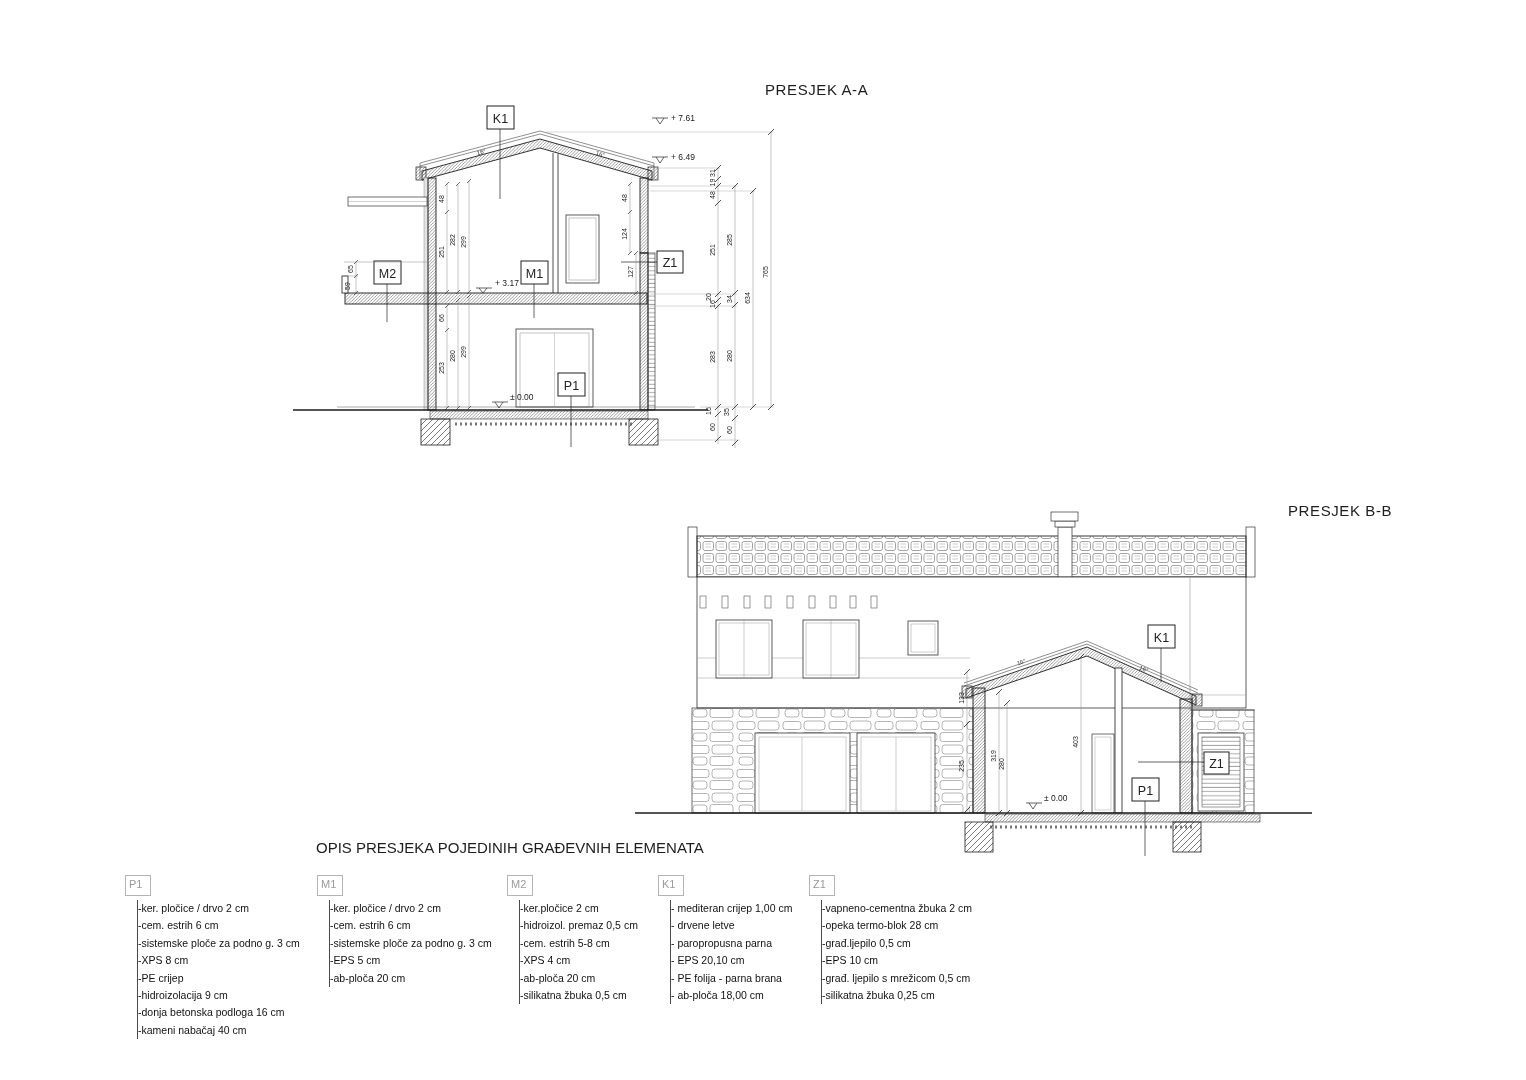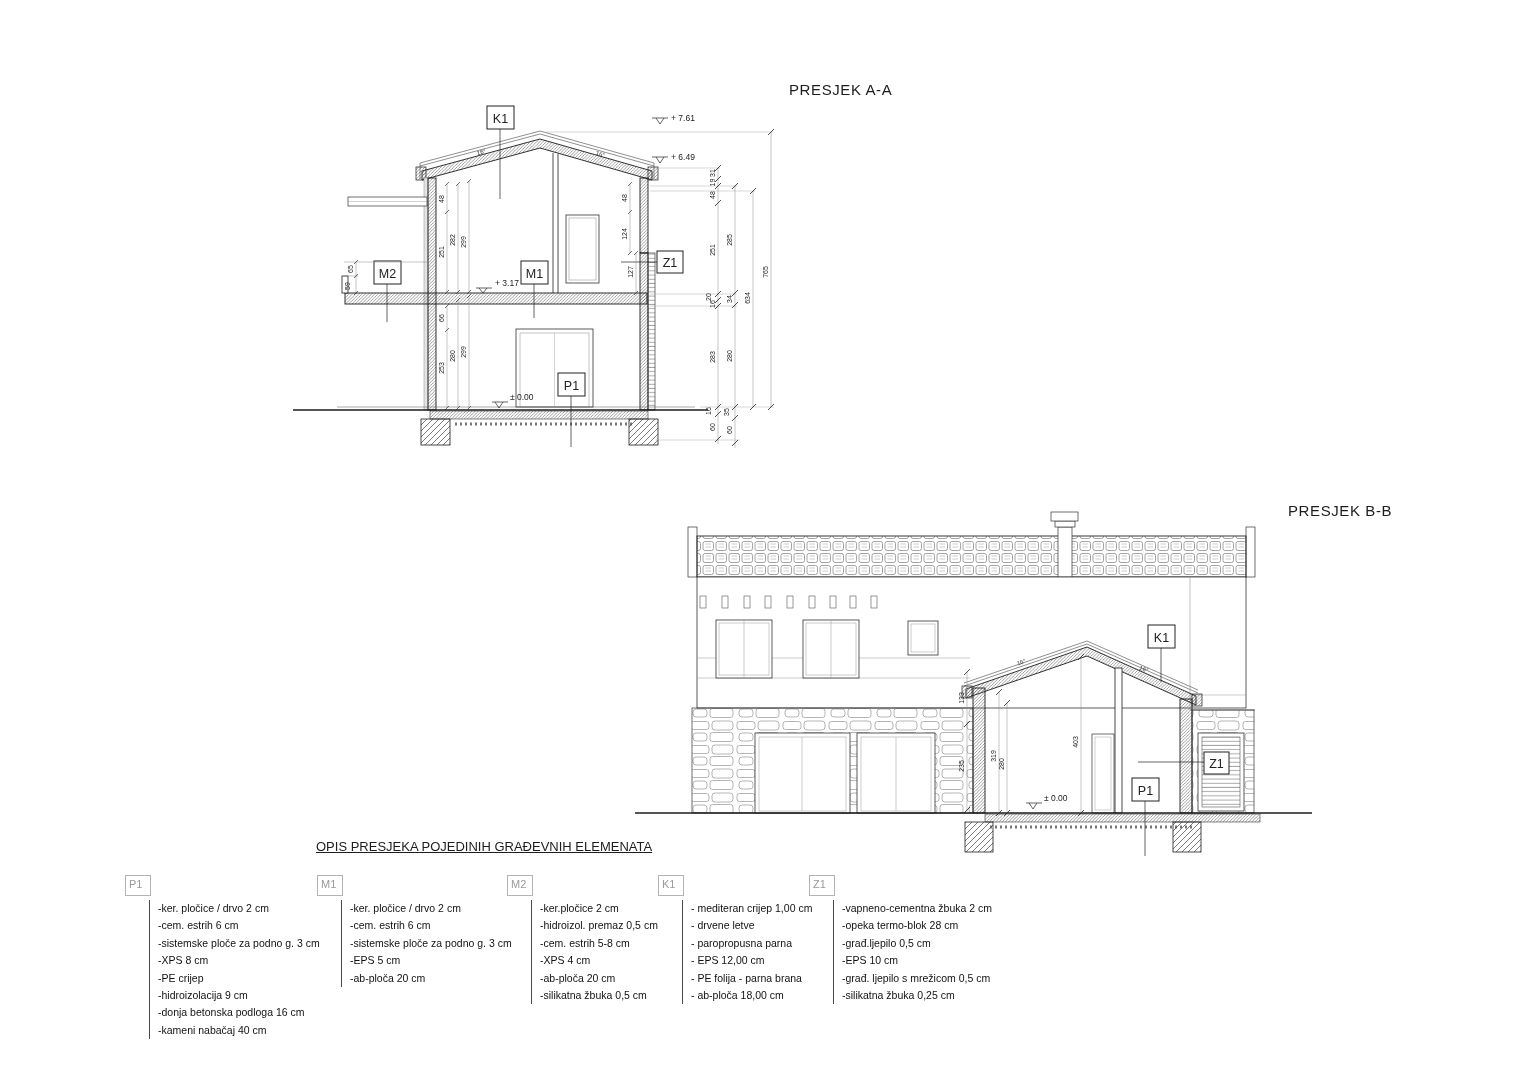--- a/index.html
+++ b/index.html
@@ -1,37 +1,37 @@
 <!DOCTYPE html>
 <html><head>
 <meta charset="utf-8">
 <style>
   html,body{margin:0;padding:0;background:#ffffff;}
   .page{position:relative;width:1526px;height:1080px;background:#fff;overflow:hidden;
         font-family:"Liberation Sans", sans-serif;}
   .sec-title{position:absolute;font-size:15px;color:#1d1d1d;letter-spacing:.6px;white-space:nowrap;}
-  .legend-title{position:absolute;font-size:13px;color:#1d1d1d;white-space:nowrap;text-decoration:underline;}
+  .legend-title{position:absolute;font-size:15px;color:#1d1d1d;white-space:nowrap;}
   svg text{font-family:"Liberation Sans", sans-serif;}
   .dim{font-size:7px;fill:#222;}
   .dimS{font-size:6px;fill:#333;}
   .elev{font-size:8.5px;fill:#222;}
   .lbl{font-size:12.5px;fill:#222;}
   .lcol{position:absolute;top:875px;}
   .lbox{width:21px;height:17px;border:1px solid #b4b4b4;color:#9a9a9a;font-size:11px;
         padding:2px 0 0 3px;background:#fff;}
-  .litems{margin-left:24px;margin-top:4px;border-left:1px solid #4a4a4a;padding-left:8px;}
+  .litems{margin-left:12px;margin-top:4px;border-left:1px solid #4a4a4a;padding-left:0;}
   .li{font-size:10.5px;color:#111;line-height:17.4px;white-space:nowrap;}
   .li::before{content:"-";}
 </style>
 </head>
 <body>
 
 <div class="page">
 
-  <div class="sec-title" style="left:765px;top:81px;margin-left:24px;">PRESJEK A-A</div>
+  <div class="sec-title" style="left:765px;top:81px;">PRESJEK A-A</div>
   <div class="sec-title" style="left:1288px;top:502px;">PRESJEK B-B</div>
   <div class="legend-title" style="left:316px;top:839px;">OPIS PRESJEKA POJEDINIH GRAĐEVNIH ELEMENATA</div>
 
   <svg width="1526" height="1080" style="position:absolute;left:0;top:0;">
     <defs>
       <pattern id="hatchFine" width="3.2" height="3.2" patternUnits="userSpaceOnUse">
         <path d="M0,3.2 L3.2,0" stroke="#555" stroke-width="0.55"></path>
       </pattern>
       <pattern id="hatchDiag" width="6" height="6" patternUnits="userSpaceOnUse">
         <path d="M0,6 L6,0" stroke="#444" stroke-width="0.7"></path>
@@ -379,21 +379,21 @@
       <div class="li">silikatna žbuka 0,5 cm</div>
     </div>
   </div>
 
   <div class="lcol" style="left:658px;">
     <div class="lbox">K1</div>
     <div class="litems">
       <div class="li"> mediteran crijep 1,00 cm</div>
       <div class="li"> drvene letve</div>
       <div class="li"> paropropusna parna</div>
-      <div class="li"> EPS  12,00 cm</div>
+      <div class="li"> EPS  20,10 cm</div>
       <div class="li"> PE folija - parna brana</div>
       <div class="li"> ab-ploča 18,00 cm</div>
     </div>
   </div>
 
   <div class="lcol" style="left:809px;">
     <div class="lbox">Z1</div>
     <div class="litems">
       <div class="li">vapneno-cementna žbuka 2 cm</div>
       <div class="li">opeka termo-blok 28 cm</div>

